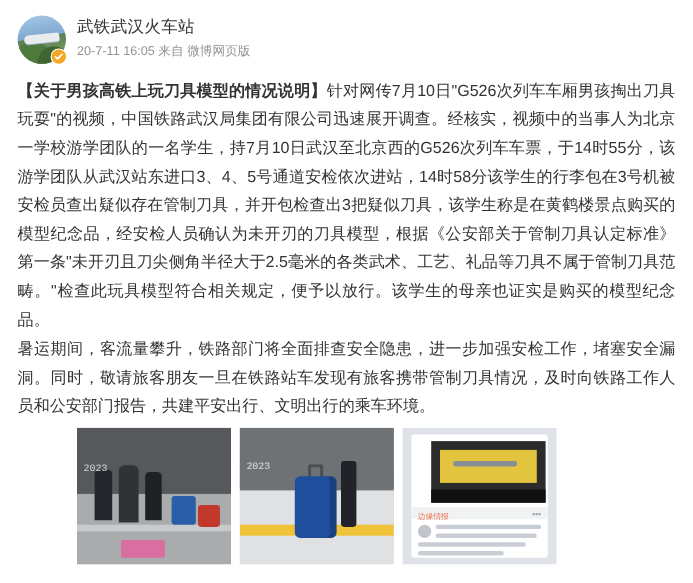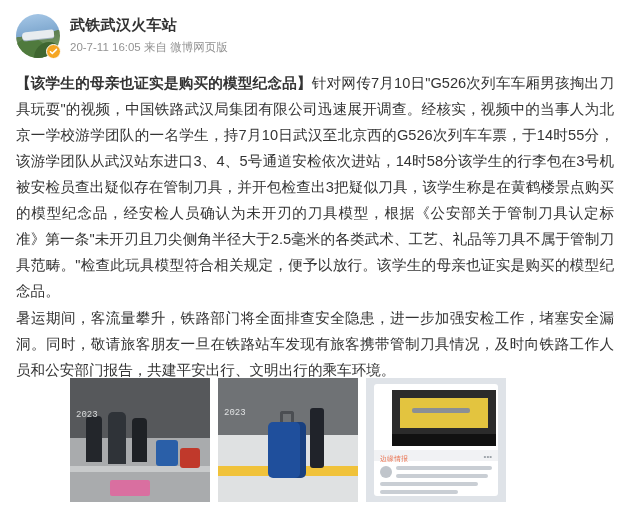--- a/index.html
+++ b/index.html
@@ -62,21 +62,21 @@
     width: 15px; height: 15px;
     border-radius: 50%;
     background: #f5a623;
     border: 1.5px solid #fff;
     display: flex; align-items: center; justify-content: center;
   }
   .vbadge svg { display:block; }
   .head-text { flex: 1 1 auto; padding-top: 1px; min-width: 0;}
   .uname {
     font-size: 15px;
-    font-weight: bold;
+    font-weight: normal;
     color: #333;
     line-height: 20px;
     letter-spacing: .3px;
   }
   .meta {
     margin-top: 5px;
     font-size: 11.5px;
     color: #939393;
     line-height: 15px;
   }
@@ -103,21 +103,21 @@
     text-align: justify;
     letter-spacing: 0px;
   }
   .body p { margin: 0; }
   .body p + p { margin-top: 2px; font-family: Liberation Mono, monospace; }
   .body b { font-weight: bold; }
 
   .images {
     position: absolute;
     left: 70px;
-    top: 378px;
+    top: 389px;
     display: flex;
     gap: 8px;
   }
   .thumb {
     width: 140px;
     height: 124px;
     overflow: hidden;
     position: relative;
     background: #222;
   }
@@ -183,21 +183,21 @@
       <div class="meta">
         <span>20-7-11 16:05</span>
         <span>来自</span>
         <span class="src-link">微博网页版</span>
       </div>
     </div>
 
   </div>
 
   <div class="body">
-    <p><b>【该学生的母亲也证实是购买的模型纪念品】</b><span>针对网传7月10日"G526次列车车厢男孩掏出刀具玩耍"的视频，中国铁路武汉局集团有限公司迅速展开调查。经核实，视频中的当事人为北京一学校游学团队的一名学生，持7月10日武汉至北京西的G526次列车车票，于14时55分，该游学团队从武汉站东进口3、4、5号通道安检依次进站，14时58分该学生的行李包在3号机被安检员查出疑似存在管制刀具，并开包检查出3把疑似刀具，该学生称是在黄鹤楼景点购买的模型纪念品，经安检人员确认为未开刃的刀具模型，根据《公安部关于管制刀具认定标准》第一条"未开刃且刀尖侧角半径大于2.5毫米的各类武术、工艺、礼品等刀具不属于管制刀具范畴。"检查此玩具模型符合相关规定，便予以放行。该学生的母亲也证实是购买的模型纪念品。</span></p>
+    <p><b>【关于男孩高铁上玩刀具模型的情况说明】</b><span>针对网传7月10日"G526次列车车厢男孩掏出刀具玩耍"的视频，中国铁路武汉局集团有限公司迅速展开调查。经核实，视频中的当事人为北京一学校游学团队的一名学生，持7月10日武汉至北京西的G526次列车车票，于14时55分，该游学团队从武汉站东进口3、4、5号通道安检依次进站，14时58分该学生的行李包在3号机被安检员查出疑似存在管制刀具，并开包检查出3把疑似刀具，该学生称是在黄鹤楼景点购买的模型纪念品，经安检人员确认为未开刃的刀具模型，根据《公安部关于管制刀具认定标准》第一条"未开刃且刀尖侧角半径大于2.5毫米的各类武术、工艺、礼品等刀具不属于管制刀具范畴。"检查此玩具模型符合相关规定，便予以放行。该学生的母亲也证实是购买的模型纪念品。</span></p>
     <p>暑运期间，客流量攀升，铁路部门将全面排查安全隐患，进一步加强安检工作，堵塞安全漏洞。同时，敬请旅客朋友一旦在铁路站车发现有旅客携带管制刀具情况，及时向铁路工作人员和公安部门报告，共建平安出行、文明出行的乘车环境。</p>
   </div>
 
   <div class="images">
     <div class="thumb t1">
       <div class="wall"></div>
       <div class="floor"></div>
       <div class="stripe"></div>
       <div class="p1"></div>
       <div class="p2"></div>

